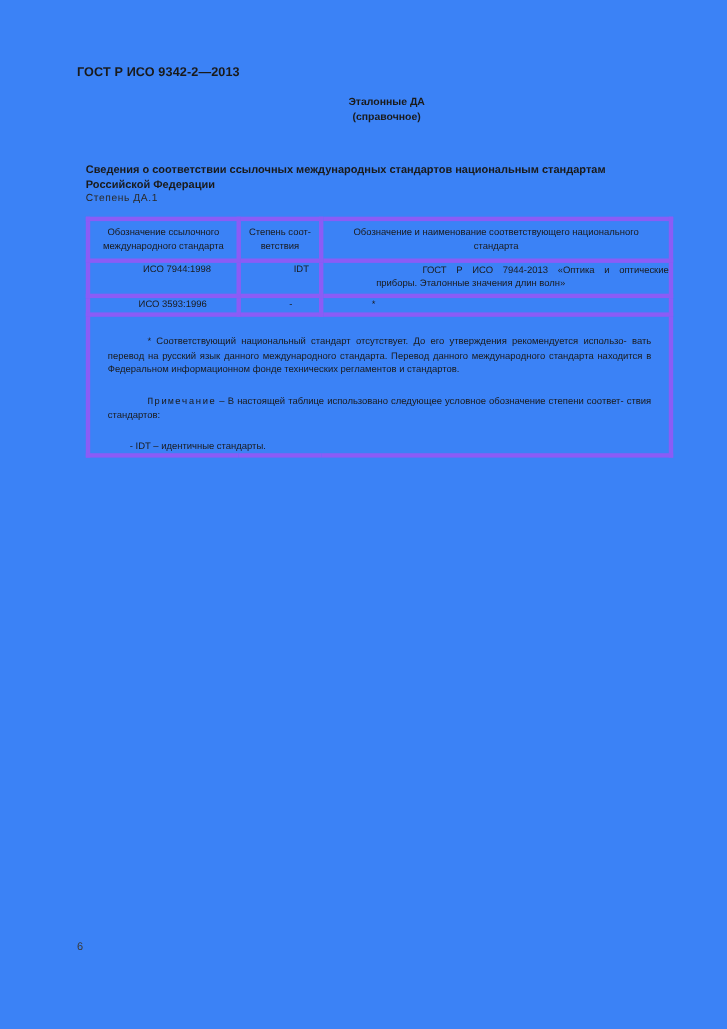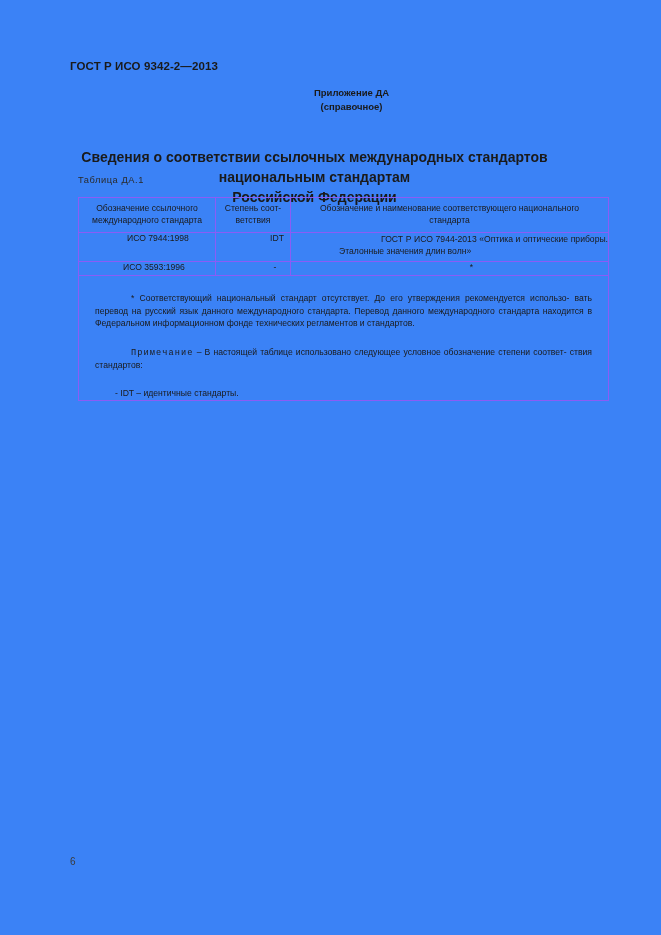--- a/index.html
+++ b/index.html
@@ -50,25 +50,24 @@
   }
   .annex-sub {
     font-size: 9.5px;
     font-weight: bold;
     line-height: 1.45;
   }
 
   
   .section-heading {
     position: absolute;
-    left: 62px;
+    left: 78px;
     width: 505px;
     top: 148px;
-    text-align: center;
-    font-size: 14px;
+    font-size: 10px;
     font-weight: bold;
     line-height: 1.42;
   }
 
   
   .table-caption {
     position: absolute;
     left: 78px;
     top: 175px;
     font-size: 9.3px;
@@ -82,42 +81,41 @@
     left: 78px;
     top: 197px;
     width: 530px;
     border-collapse: collapse;
     table-layout: fixed;
     font-size: 8.6px;
     color: #1a1a1a;
   }
   .std-table td,
   .std-table th {
-    border: 1px solid #8b5cf6;
+    border: 4px solid #8b5cf6;
     padding: 0;
     vertical-align: top;
   }
   .col-a { width: 137px; }
   .col-b { width: 75px; }
   .col-c { width: 318px; }
 
   .std-table thead th {
     font-weight: normal;
     text-align: center;
     padding: 5px 4px 6px;
     line-height: 1.35;
     vertical-align: middle;
   }
 
   .cell-pad {
     padding: 4px 5px 4px 4px;
     line-height: 1.36;
   }
   .cell-center {
-    text-align: center;
     padding: 4px 3px;
     line-height: 1.36;
   }
   .cell-just {
     text-align: justify;
     text-justify: inter-word;
     padding: 4px 6px 4px 6px;
     line-height: 1.42;
   }
   .cell-just .indent {
@@ -158,30 +156,30 @@
   }
 </style>
 </head>
 <body>
 
 <div class="page">
 
   <div class="doc-header">ГОСТ Р ИСО 9342-2—2013</div>
 
   <div class="annex-block">
-    <div class="annex-title">Приложение ДА</div>
+    <div class="annex-title">Эталонные ДА</div>
     <div class="annex-sub">(справочное)</div>
   </div>
 
   <div class="section-heading">
     <span>Сведения о соответствии ссылочных международных стандартов национальным стандартам</span><br>
     <span>Российской Федерации</span>
   </div>
 
-  <div class="table-caption">Таблица ДА.1</div>
+  <div class="table-caption">Степень ДА.1</div>
 
   <table class="std-table">
     <colgroup>
       <col class="col-a">
       <col class="col-b">
       <col class="col-c">
     </colgroup>
     <thead>
       <tr>
         <th>

